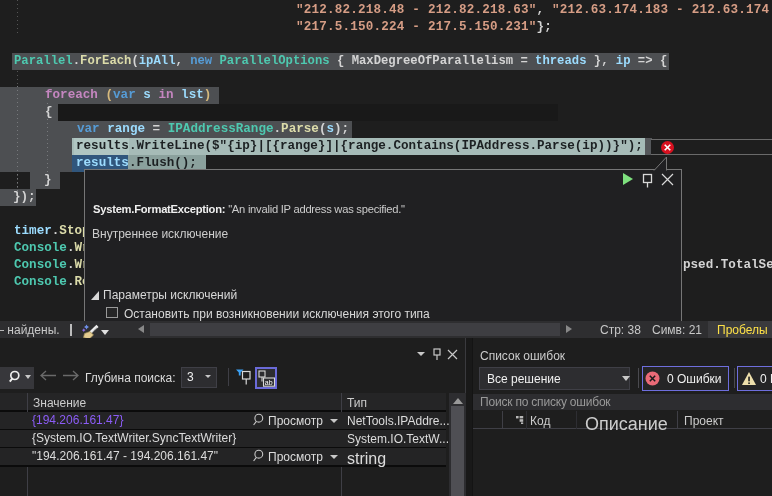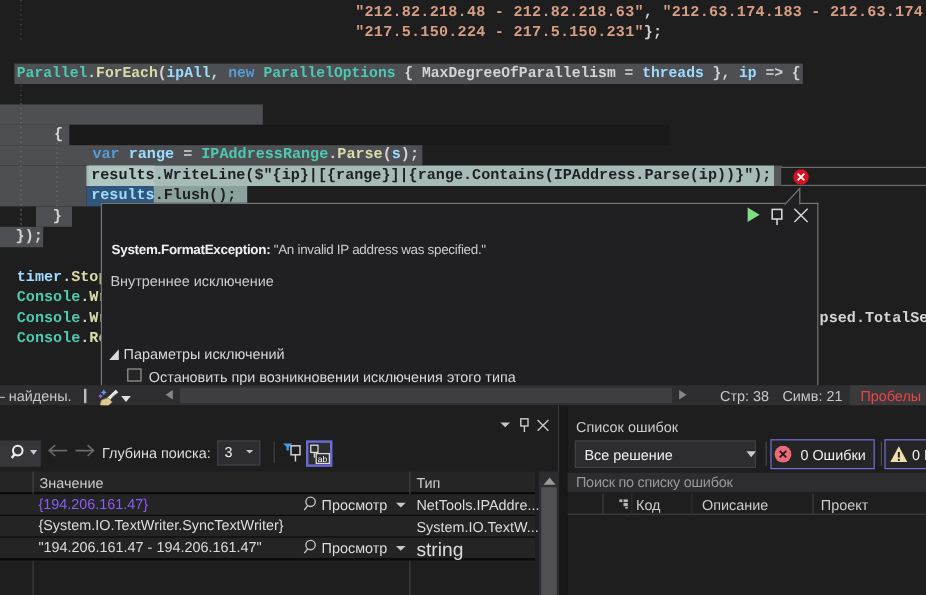--- a/index.html
+++ b/index.html
@@ -33,20 +33,21 @@
 
   <div class="abs" style="left:72px;top:137.5px;width:573px;height:17px;background:#a6bbb7"></div>
   <div class="abs" style="left:74px;top:137.5px;width:55px;height:17px;background:#b0c6c2"></div>
 
   <div class="abs" style="left:72px;top:154.5px;width:56px;height:17px;background:#30567c"></div>
   <div class="abs" style="left:128px;top:154.5px;width:78px;height:17px;background:#8ba19d"></div>
 
   <div class="mono" style="left:296px;top:1.5px;letter-spacing:0.2px"><span class="o">"212.82.218.48 - 212.82.218.63"</span><span class="w">, </span><span class="o">"212.63.174.183 - 212.63.174.183"</span></div>
   <div class="mono" style="left:296px;top:18.5px;letter-spacing:0.2px"><span class="o">"217.5.150.224 - 217.5.150.231"</span><span class="w">};</span></div>
   <div class="mono" style="left:14px;top:52.5px;transform:scaleX(0.971);transform-origin:0 0"><span class="t">Parallel</span><span class="w">.</span><span class="y">ForEach</span><span class="w">(</span><span class="lb">ipAll</span><span class="w">, </span><span class="b">new</span> <span class="t">ParallelOptions</span><span class="w"> { MaxDegreeOfParallelism = </span><span class="lb">threads</span><span class="w"> }, </span><span class="lb">ip</span><span class="w"> =&gt; {</span></div>
+  <div class="mono" style="left:45px;top:86.5px"><span class="p">foreach</span><span class="w"> </span><span style="color:#d7ba7d">(</span><span class="b">var</span> <span class="lb">s</span> <span class="p">in</span> <span class="lb">lst</span><span style="color:#d7ba7d">)</span></div>
   <div class="mono" style="left:45px;top:103.5px"><span class="w">{</span></div>
   <div class="mono" style="left:77px;top:120.5px"><span class="b">var</span> <span class="lb">range</span><span class="w"> = </span><span class="t">IPAddressRange</span><span class="w">.</span><span class="y">Parse</span><span class="w">(</span><span class="lb">s</span><span class="w">);</span></div>
   <div class="mono" style="left:76px;top:137.5px;color:#1c2022">results.WriteLine($"{ip}|[{range}]|{range.Contains(IPAddress.Parse(ip))}");</div>
   <div class="mono" style="left:76px;top:154.5px"><span class="lb">results</span><span style="color:#1c2022">.Flush();</span></div>
   <div class="mono" style="left:44px;top:171.5px"><span class="w">}</span></div>
   <div class="mono" style="left:13px;top:188.5px"><span class="w">});</span></div>
   <div class="mono" style="left:14px;top:222.5px"><span class="lb">timer</span><span class="w">.</span><span class="y">Stop</span></div>
   <div class="mono" style="left:14px;top:239.5px"><span class="t">Console</span><span class="w">.</span><span class="y">Wri</span></div>
   <div class="mono" style="left:14px;top:256.5px"><span class="t">Console</span><span class="w">.</span><span class="y">Wri</span></div>
   <div class="mono" style="left:683px;top:256.5px"><span class="w">psed.TotalSe</span></div>
@@ -95,21 +96,21 @@
       <path d="M4.5 0.5 l0.9 1.6 1.6 0.9 -1.6 0.9 -0.9 1.6 -0.9 -1.6 -1.6 -0.9 1.6 -0.9 Z" fill="#6f8fe8"></path>
       <path d="M1.8 4.2 l0.7 1.2 1.2 0.7 -1.2 0.7 -0.7 1.2 -0.7 -1.2 -1.2 -0.7 1.2 -0.7 Z" fill="#8f6fe8"></path>
     </svg>
   <div class="abs" style="left:101px;top:9px;width:0;height:0;border-left:4.5px solid transparent;border-right:4.5px solid transparent;border-top:5px solid #e0e0e0"></div>
   <div class="abs" style="left:138px;top:4px;width:0;height:0;border-top:4.5px solid transparent;border-bottom:4.5px solid transparent;border-right:6px solid #888"></div>
   <div class="abs" style="left:150px;top:2px;width:410px;height:13px;background:#3e3e42"></div>
   <div class="abs" style="left:566px;top:4px;width:0;height:0;border-top:4.5px solid transparent;border-bottom:4.5px solid transparent;border-left:6px solid #888"></div>
   <div class="ui" style="left:600px;top:2px;font-size:12px;color:#c8c8c8">Стр: 38</div>
   <div class="ui" style="left:652px;top:2px;font-size:12px;color:#c8c8c8">Симв: 21</div>
   <div class="abs" style="left:708px;top:0;width:64px;height:17px;background:#3a3a3d"></div>
-  <div class="ui" style="left:717px;top:2px;font-size:12px;color:#ef4444">Пробелы</div>
+  <div class="ui" style="left:717px;top:2px;font-size:12px;color:#fde047">Пробелы</div>
 </div>
 
 <div class="abs" style="left:0;top:338px;width:772px;height:158px;background:#1e1e1e">
 
   <div class="abs" style="left:0;top:0;width:467px;height:158px;background:#1e1e1e">
 
     <div class="abs" style="left:417px;top:14px;width:0;height:0;border-left:4px solid transparent;border-right:4px solid transparent;border-top:4.5px solid #c8c8c8"></div>
     <svg class="abs" style="left:431px;top:10px" width="12" height="13" viewBox="0 0 12 13">
         <rect x="3" y="1" width="6" height="6" fill="none" stroke="#c8c8c8" stroke-width="1.2"></rect>
         <line x1="6" y1="7" x2="6" y2="12" stroke="#c8c8c8" stroke-width="1.2"></line>
@@ -218,16 +219,16 @@
     <div class="abs" style="left:53px;top:73px;width:1px;height:18px;background:#2e2e33"></div>
     <div class="abs" style="left:103px;top:73px;width:1px;height:18px;background:#2e2e33"></div>
     <div class="abs" style="left:204px;top:73px;width:1px;height:18px;background:#3f3f46"></div>
     <svg class="abs" style="left:43px;top:78px" width="8" height="8" viewBox="0 0 8 8">
         <rect x="0" y="0" width="2.6" height="2.4" fill="#b8b8b8"></rect>
         <rect x="3.6" y="0" width="3.6" height="2.4" fill="#b8b8b8"></rect>
         <rect x="3.6" y="3.2" width="3.6" height="2.6" fill="#b8b8b8"></rect>
         <rect x="5" y="6.4" width="2.2" height="1.6" fill="#b8b8b8"></rect>
       </svg>
     <div class="ui" style="left:57px;top:76px;font-size:12px;color:#cccccc">Код</div>
-    <div class="ui" style="left:112px;top:76px;font-size:12px;color:#cccccc">Описание</div>
+    <div class="ui" style="left:112px;top:76px;font-size:18px;color:#cccccc">Описание</div>
     <div class="ui" style="left:211px;top:76px;font-size:12px;color:#cccccc">Проект</div>
   </div>
 </div>
 
 </body></html>

